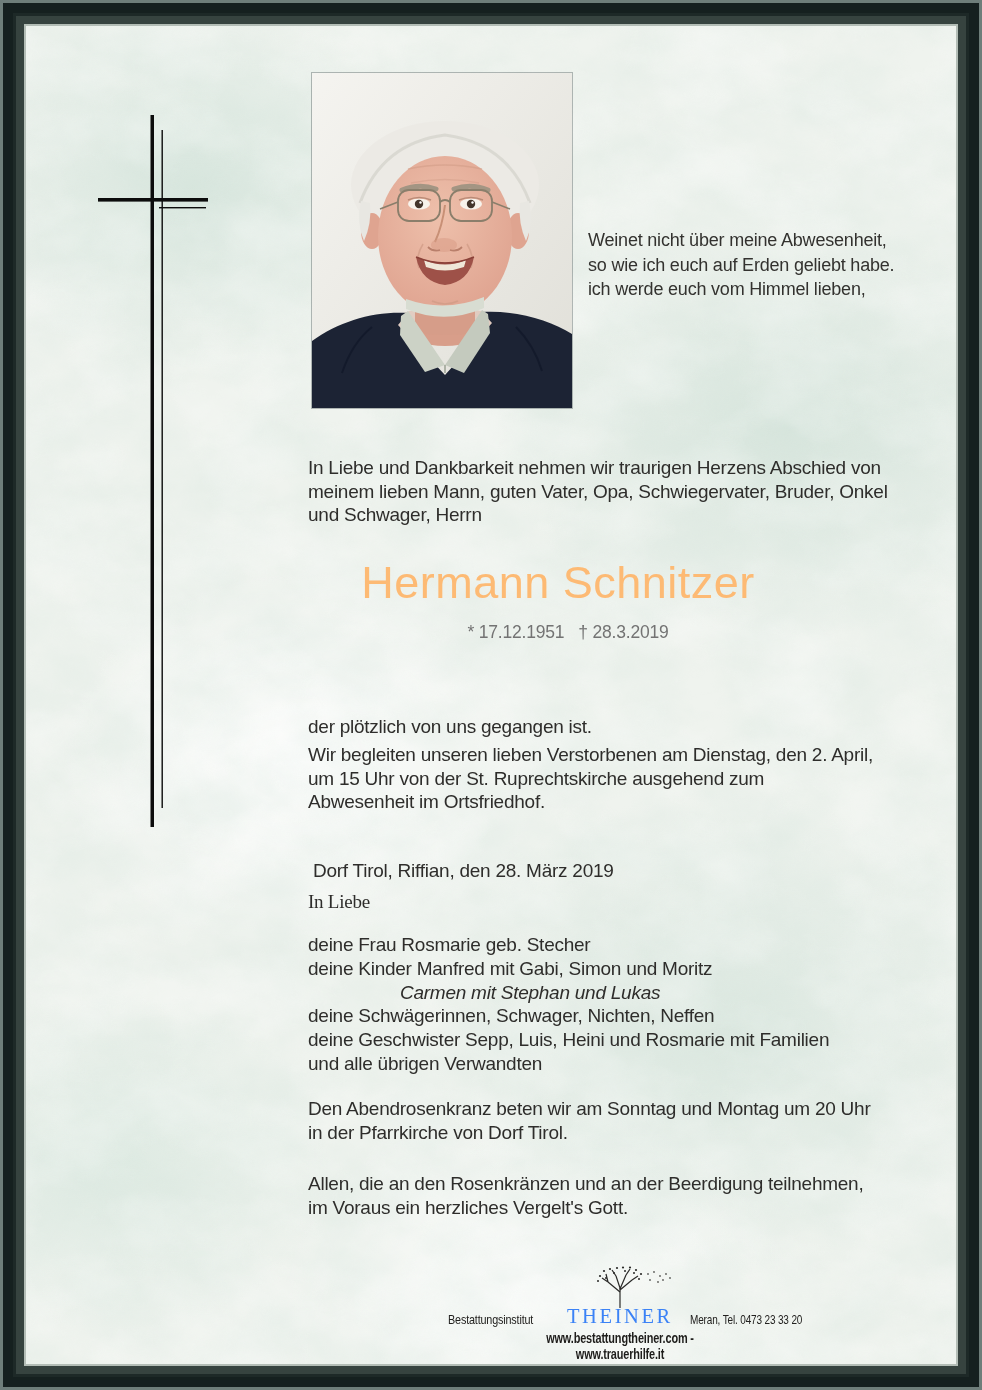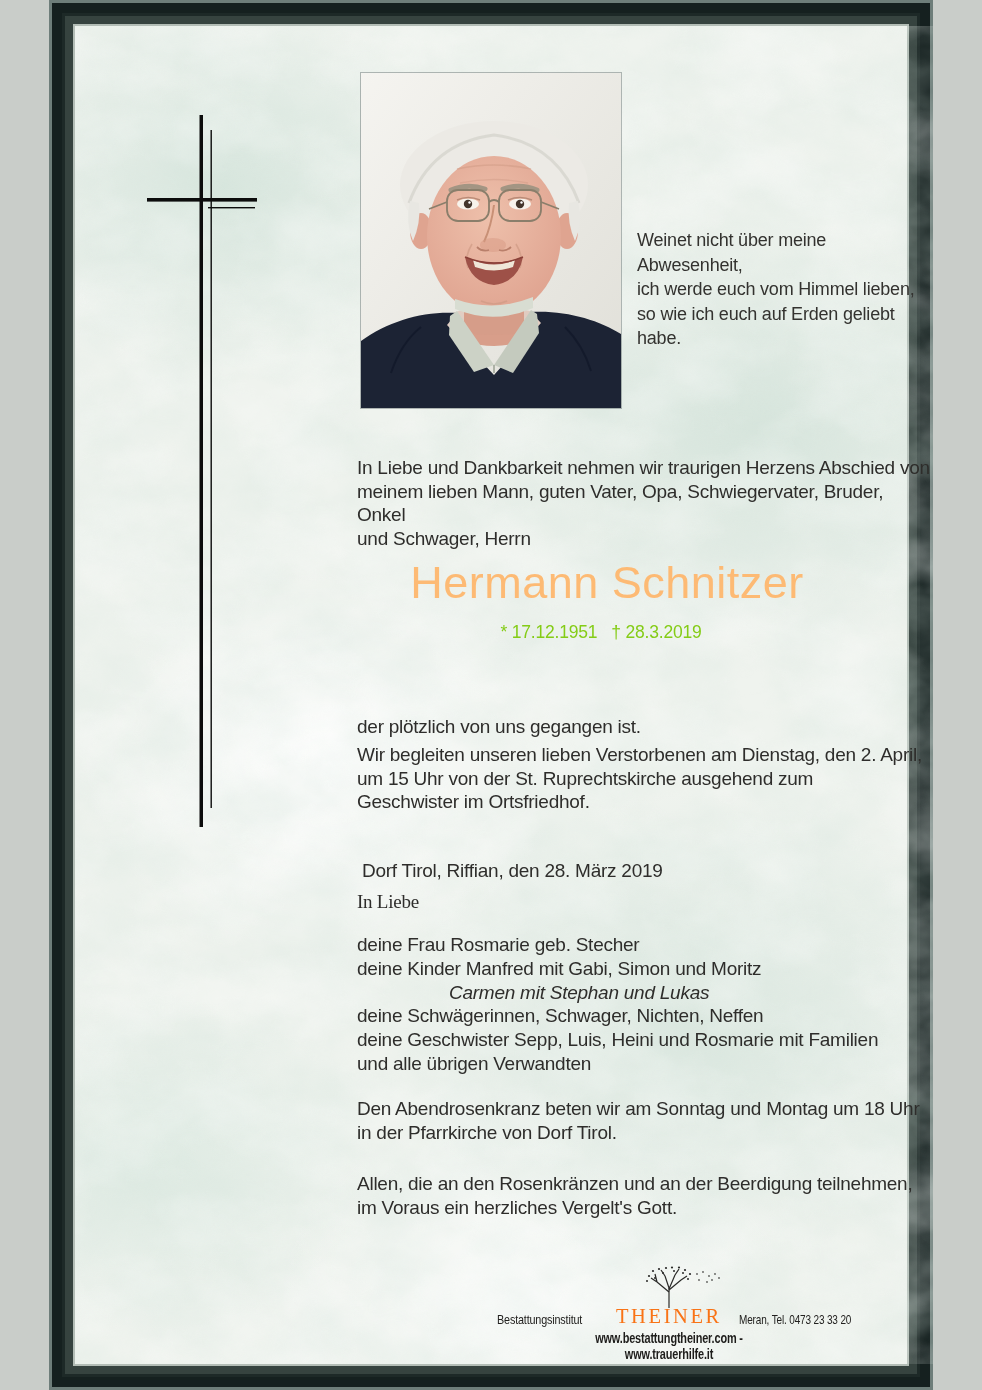--- a/index.html
+++ b/index.html
@@ -1,17 +1,17 @@
 <!DOCTYPE html>
 <html><head>
 <meta charset="utf-8">
 <style>
   html,body { margin:0; padding:0; background:#c9cdc9; }
   .page {
-    position:relative; width:884px; height:1390px; margin:0 auto;
+    position:relative; width:982px; height:1390px; margin:0 auto;
     background:#15201f;
     box-shadow: inset 0 0 0 3px #6e7e7a;
     font-family:"Liberation Sans", sans-serif;
     color:#2e2d2b;
     overflow:hidden;
   }
   .paper {
     position:absolute; inset:26px;
     background-color:#eff3ee;
     background-image:
@@ -33,37 +33,37 @@
     position:absolute; left:312px; top:73px; width:260px; height:335px;
     outline:1px solid rgba(55,65,70,.35); background:#e9e8e3;
   }
   .photo svg { display:block; }
 
   .quote { position:absolute; left:588px; top:228px; font-size:18px; line-height:24.6px; letter-spacing:-0.2px; color:#33322f; }
 
   .intro   { top:456px; }
   .name    { position:absolute; left:310px; width:496px; top:558px; text-align:center;
              font-size:45px; letter-spacing:0.5px; color:#fdba74; line-height:1.1; }
-  .dates   { position:absolute; left:304px; width:496px; top:622px; text-align:center;
-             font-size:17.5px; letter-spacing:-0.2px; color:#84cc16; }
+  .dates   { position:absolute; left:320px; width:496px; top:622px; text-align:center;
+             font-size:17.5px; letter-spacing:-0.2px; color:#737373; }
   .dates .b { margin-right:14px; }
 
   .passing  { top:695px;margin-top:20px; }
   .funeral  { top:743px; line-height:23.6px; }
   .dateline { top:859px; left:313px; }
   .mheading { top:890px;font-family:Liberation Serif, serif; }
   .mlist    { top:933px; line-height:23.8px; }
   .mlist .indent { padding-left:92px;font-style:italic; }
   .rosary   { top:1097px; line-height:23.6px; }
   .thanks   { top:1172px; line-height:23.8px; }
 
   .f-prefix { position:absolute; left:448px; top:1312px; font-size:13.5px; letter-spacing:-0.2px;
               transform:scaleX(.80); transform-origin:left center; color:#22211f; }
   .f-brand  { position:absolute; left:567px; top:1305px; font-family:"Liberation Serif", serif;
-              font-size:20.5px; letter-spacing:2.6px; color:#f97316; }
+              font-size:20.5px; letter-spacing:2.6px; color:#3b82f6; }
   .f-suffix { position:absolute; left:690px; top:1312px; font-size:13.5px; letter-spacing:-0.2px;
               transform:scaleX(.74); transform-origin:left center; color:#22211f; }
   .f-web    { position:absolute; left:495px; top:1330px; width:250px; text-align:center;
               font-size:14px; font-weight:bold; letter-spacing:-0.2px; transform:scaleX(.78); color:#1e1d1b; }
   .tree     { position:absolute; left:592px; top:1266px; }
 </style>
 </head>
 <body>
 
 <div class="page">
@@ -156,59 +156,59 @@
       <path d="M170,237 L133,292 L152,300 L178,260 L176,241 Z" fill="#c4cabe"></path>
       <path d="M133,292 L133,300" stroke="#9aa193" stroke-width="1.5"></path>
 
       <path d="M49,128 Q44,150 52,168 Q60,150 58,130 Z" fill="#e8e7e2"></path>
       <path d="M217,128 Q222,150 214,168 Q206,150 208,130 Z" fill="#e8e7e2"></path>
     </svg>
   </div>
 
   <div class="quote">
     <div>Weinet nicht über meine Abwesenheit,</div>
+    <div>so wie ich euch auf Erden geliebt habe.</div>
     <div>ich werde euch vom Himmel lieben,</div>
-    <div>so wie ich euch auf Erden geliebt habe.</div>
   </div>
 
   <div class="txt intro">
     <div>In Liebe und Dankbarkeit nehmen wir traurigen Herzens Abschied von</div>
     <div>meinem lieben Mann, guten Vater, Opa, Schwiegervater, Bruder, Onkel</div>
     <div>und Schwager, Herrn</div>
   </div>
 
   <div class="name">Hermann Schnitzer</div>
 
   <div class="dates">
     <span class="b">* 17.12.1951</span><span>† 28.3.2019</span>
   </div>
 
   <div class="txt passing">der plötzlich von uns gegangen ist.</div>
 
   <div class="txt funeral">
     <div>Wir begleiten unseren lieben Verstorbenen am Dienstag, den 2. April,</div>
     <div>um 15 Uhr von der St. Ruprechtskirche ausgehend zum</div>
-    <div>Geschwister im Ortsfriedhof.</div>
+    <div>Abwesenheit im Ortsfriedhof.</div>
   </div>
 
   <div class="txt dateline">Dorf Tirol, Riffian, den 28. März 2019</div>
 
   <div class="txt mheading">In Liebe</div>
 
   <div class="txt mlist">
     <div>deine Frau Rosmarie geb. Stecher</div>
     <div>deine Kinder Manfred mit Gabi, Simon und Moritz</div>
     <div class="indent">Carmen mit Stephan und Lukas</div>
     <div>deine Schwägerinnen, Schwager, Nichten, Neffen</div>
     <div>deine Geschwister Sepp, Luis, Heini und Rosmarie mit Familien</div>
     <div>und alle übrigen Verwandten</div>
   </div>
 
   <div class="txt rosary">
-    <div>Den Abendrosenkranz beten wir am Sonntag und Montag um 18 Uhr</div>
+    <div>Den Abendrosenkranz beten wir am Sonntag und Montag um 20 Uhr</div>
     <div>in der Pfarrkirche von Dorf Tirol.</div>
   </div>
 
   <div class="txt thanks">
     <div>Allen, die an den Rosenkränzen und an der Beerdigung teilnehmen,</div>
     <div>im Voraus ein herzliches Vergelt's Gott.</div>
   </div>
 
   <svg class="tree" width="90" height="44" viewBox="0 0 90 44" xmlns="http://www.w3.org/2000/svg">
     <g stroke="#2a2a28" stroke-width="1.2" fill="none">

